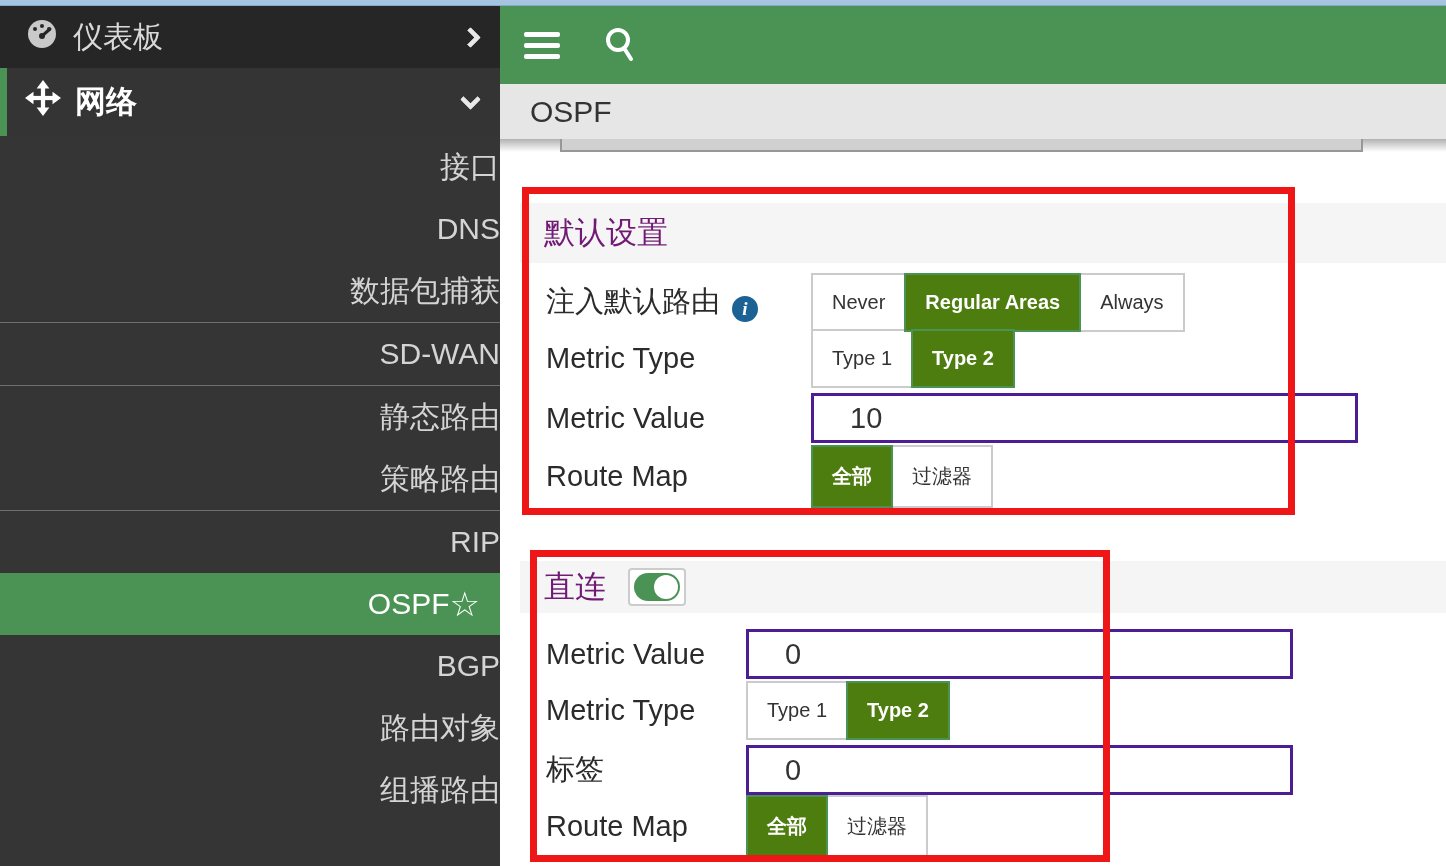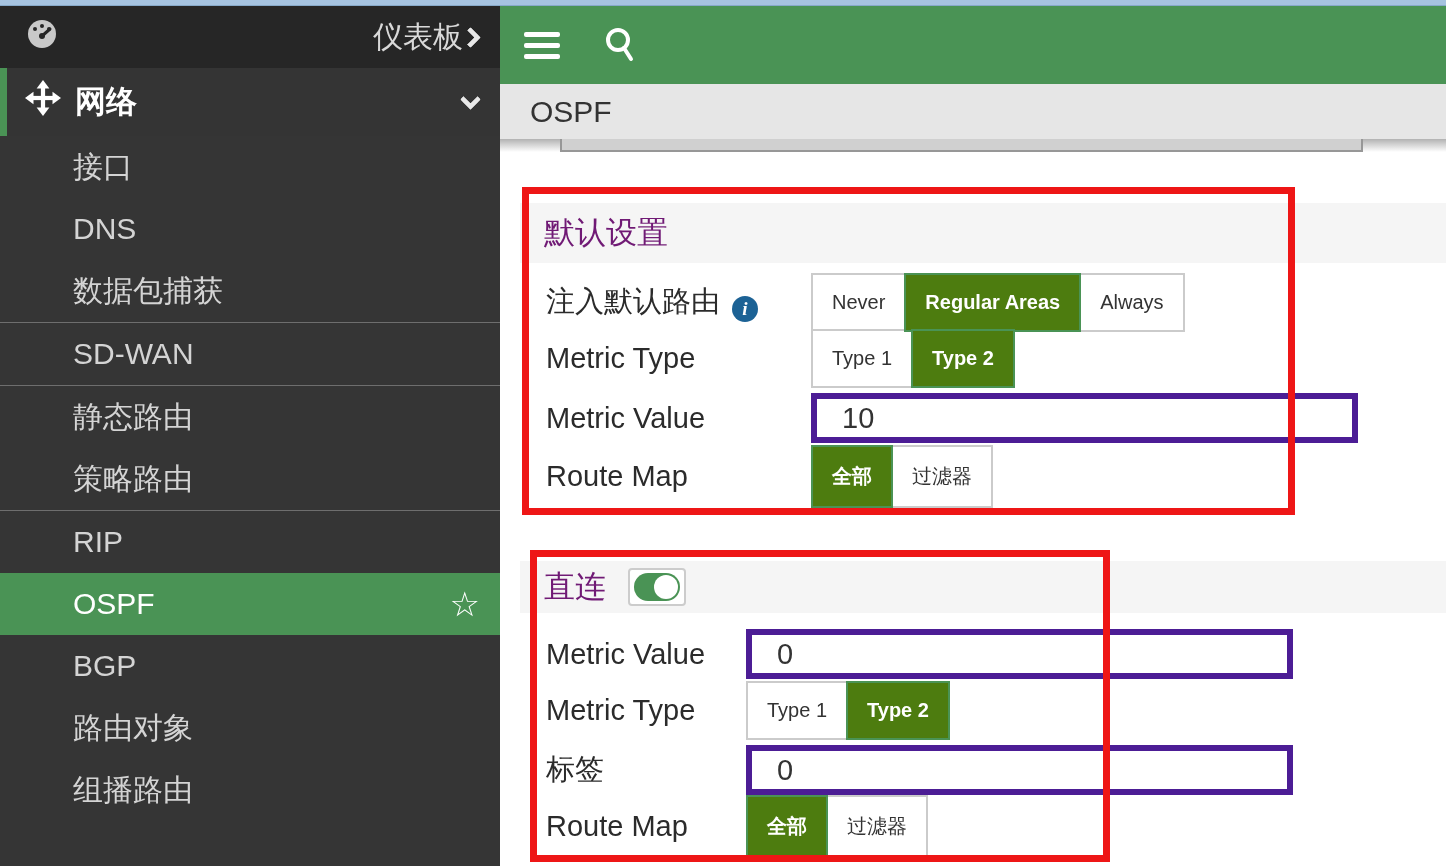--- a/index.html
+++ b/index.html
@@ -8,29 +8,29 @@
 
   
   .top-strip { position:absolute; left:0; top:0; width:1446px; height:6px; background:#a6c3e0; border-bottom:1px solid #87a9c9; z-index:5; }
 
   
   .sidebar { position:absolute; left:0; top:6px; width:500px; height:860px; background:#353535; z-index:2; }
   .side-brand { height:80px; background:#262626; display:flex; align-items:center; padding:0 18px 0 30px; }
   .side-brand .brand-text { color:#d9d9d9; font-size:34px; margin-left:10px; flex:1; }
   .side-brand .caret { color:#b9b9b9; font-size:26px; }
   .side-dash { height:62px; background:#262626; display:flex; align-items:center; padding:0 22px 0 25px; color:#d9d9d9; font-size:30px; }
-  .side-dash .lbl { flex:1; margin-left:14px;text-align:right; }
+  .side-dash .lbl { flex:1; margin-left:14px; }
   .side-net { height:68px; background:#343434; display:flex; align-items:center; padding:0 22px 0 25px; color:#fff; font-size:31px; font-weight:bold; position:relative; }
   .side-net .lbl { flex:1; margin-left:14px; }
   .side-net .green-bar { position:absolute; left:0; top:0; width:7px; height:100%; background:#4a9355; }
   .chev { display:inline-block; width:15px; height:15px; border-right:5px solid #e8e8e8; border-bottom:5px solid #e8e8e8; border-radius:2px; }
   .chev.right { transform:rotate(-45deg); }
   .chev.down  { transform:rotate(45deg); margin-top:-6px; }
   .sub-item { height:62px; line-height:62px; padding-left:73px; color:#d4d4d4; font-size:30px; display:flex; align-items:center; }
-  .sub-item .txt { flex:1; }
+  .sub-item .txt { flex:1;text-align:right; }
   .sub-item.selected { background:#4a9355; color:#fff; padding-right:20px; }
   .sub-item .star { font-size:34px; color:#fff; line-height:62px; }
   .side-divider { height:1px; background:#6e6e6e; }
 
   
   .topbar { position:absolute; left:500px; top:6px; width:946px; height:78px; background:#4a9355; display:flex; align-items:center; z-index:2; }
   .hamburger { width:36px; margin-left:24px; cursor:pointer; }
   .hamburger .bar { height:5px; background:#fff; border-radius:2px; margin:6px 0; }
   .search-btn { margin-left:42px; cursor:pointer; display:flex; align-items:center; }
 
@@ -49,21 +49,21 @@
   .frow { position:absolute; left:20px; width:926px; display:flex; align-items:center; }
   .frow .flabel { font-size:29px; color:#2b2b2b; display:flex; align-items:flex-end; }
   .s1 .flabel { width:291px; padding-left:26px; }
   .s2 .flabel { width:226px; padding-left:26px; }
 
   .seg { display:flex; }
   .seg .seg-btn { font-size:20px; color:#333; background:#fff; border:2px solid #cbcbcb; padding:16px 19px; display:flex; align-items:center; cursor:pointer; white-space:nowrap; }
   .seg .seg-btn + .seg-btn { margin-left:-2px; }
   .seg .seg-btn.sel { background:#4d7c0f; border-color:#4a9355; color:#fff; z-index:1;font-weight:bold; }
 
-  .txt-input { width:547px; height:100%; border:6px solid #4c1d95; background:#fff; font-size:29px; color:#333; padding-left:25px; font-family:"Liberation Sans","DejaVu Sans",sans-serif; }
+  .txt-input { width:547px; height:100%; border:3px solid #4c1d95; background:#fff; font-size:29px; color:#333; padding-left:36px; font-family:"Liberation Sans","DejaVu Sans",sans-serif; }
 
   .info-icon { width:26px; height:26px; border-radius:50%; background:#1c6295; color:#fff; font-size:19px; font-weight:bold; font-family:"Liberation Serif",serif; display:inline-flex; align-items:center; justify-content:center; margin-left:12px; font-style:italic; }
 
   .toggle-wrap { width:58px; height:38px; border:2px solid #ccc; border-radius:4px; background:#fff; margin-left:22px; display:flex; align-items:center; justify-content:center; cursor:pointer; }
   .toggle-pill { width:46px; height:28px; background:#4a9355; border-radius:14px; position:relative; }
   .toggle-knob { position:absolute; right:2px; top:2px; width:24px; height:24px; border-radius:50%; background:#fff; }
 
   
   .r-inject { top:140px; height:46px; }
   .r-mtype1 { top:196px; height:47px; }

